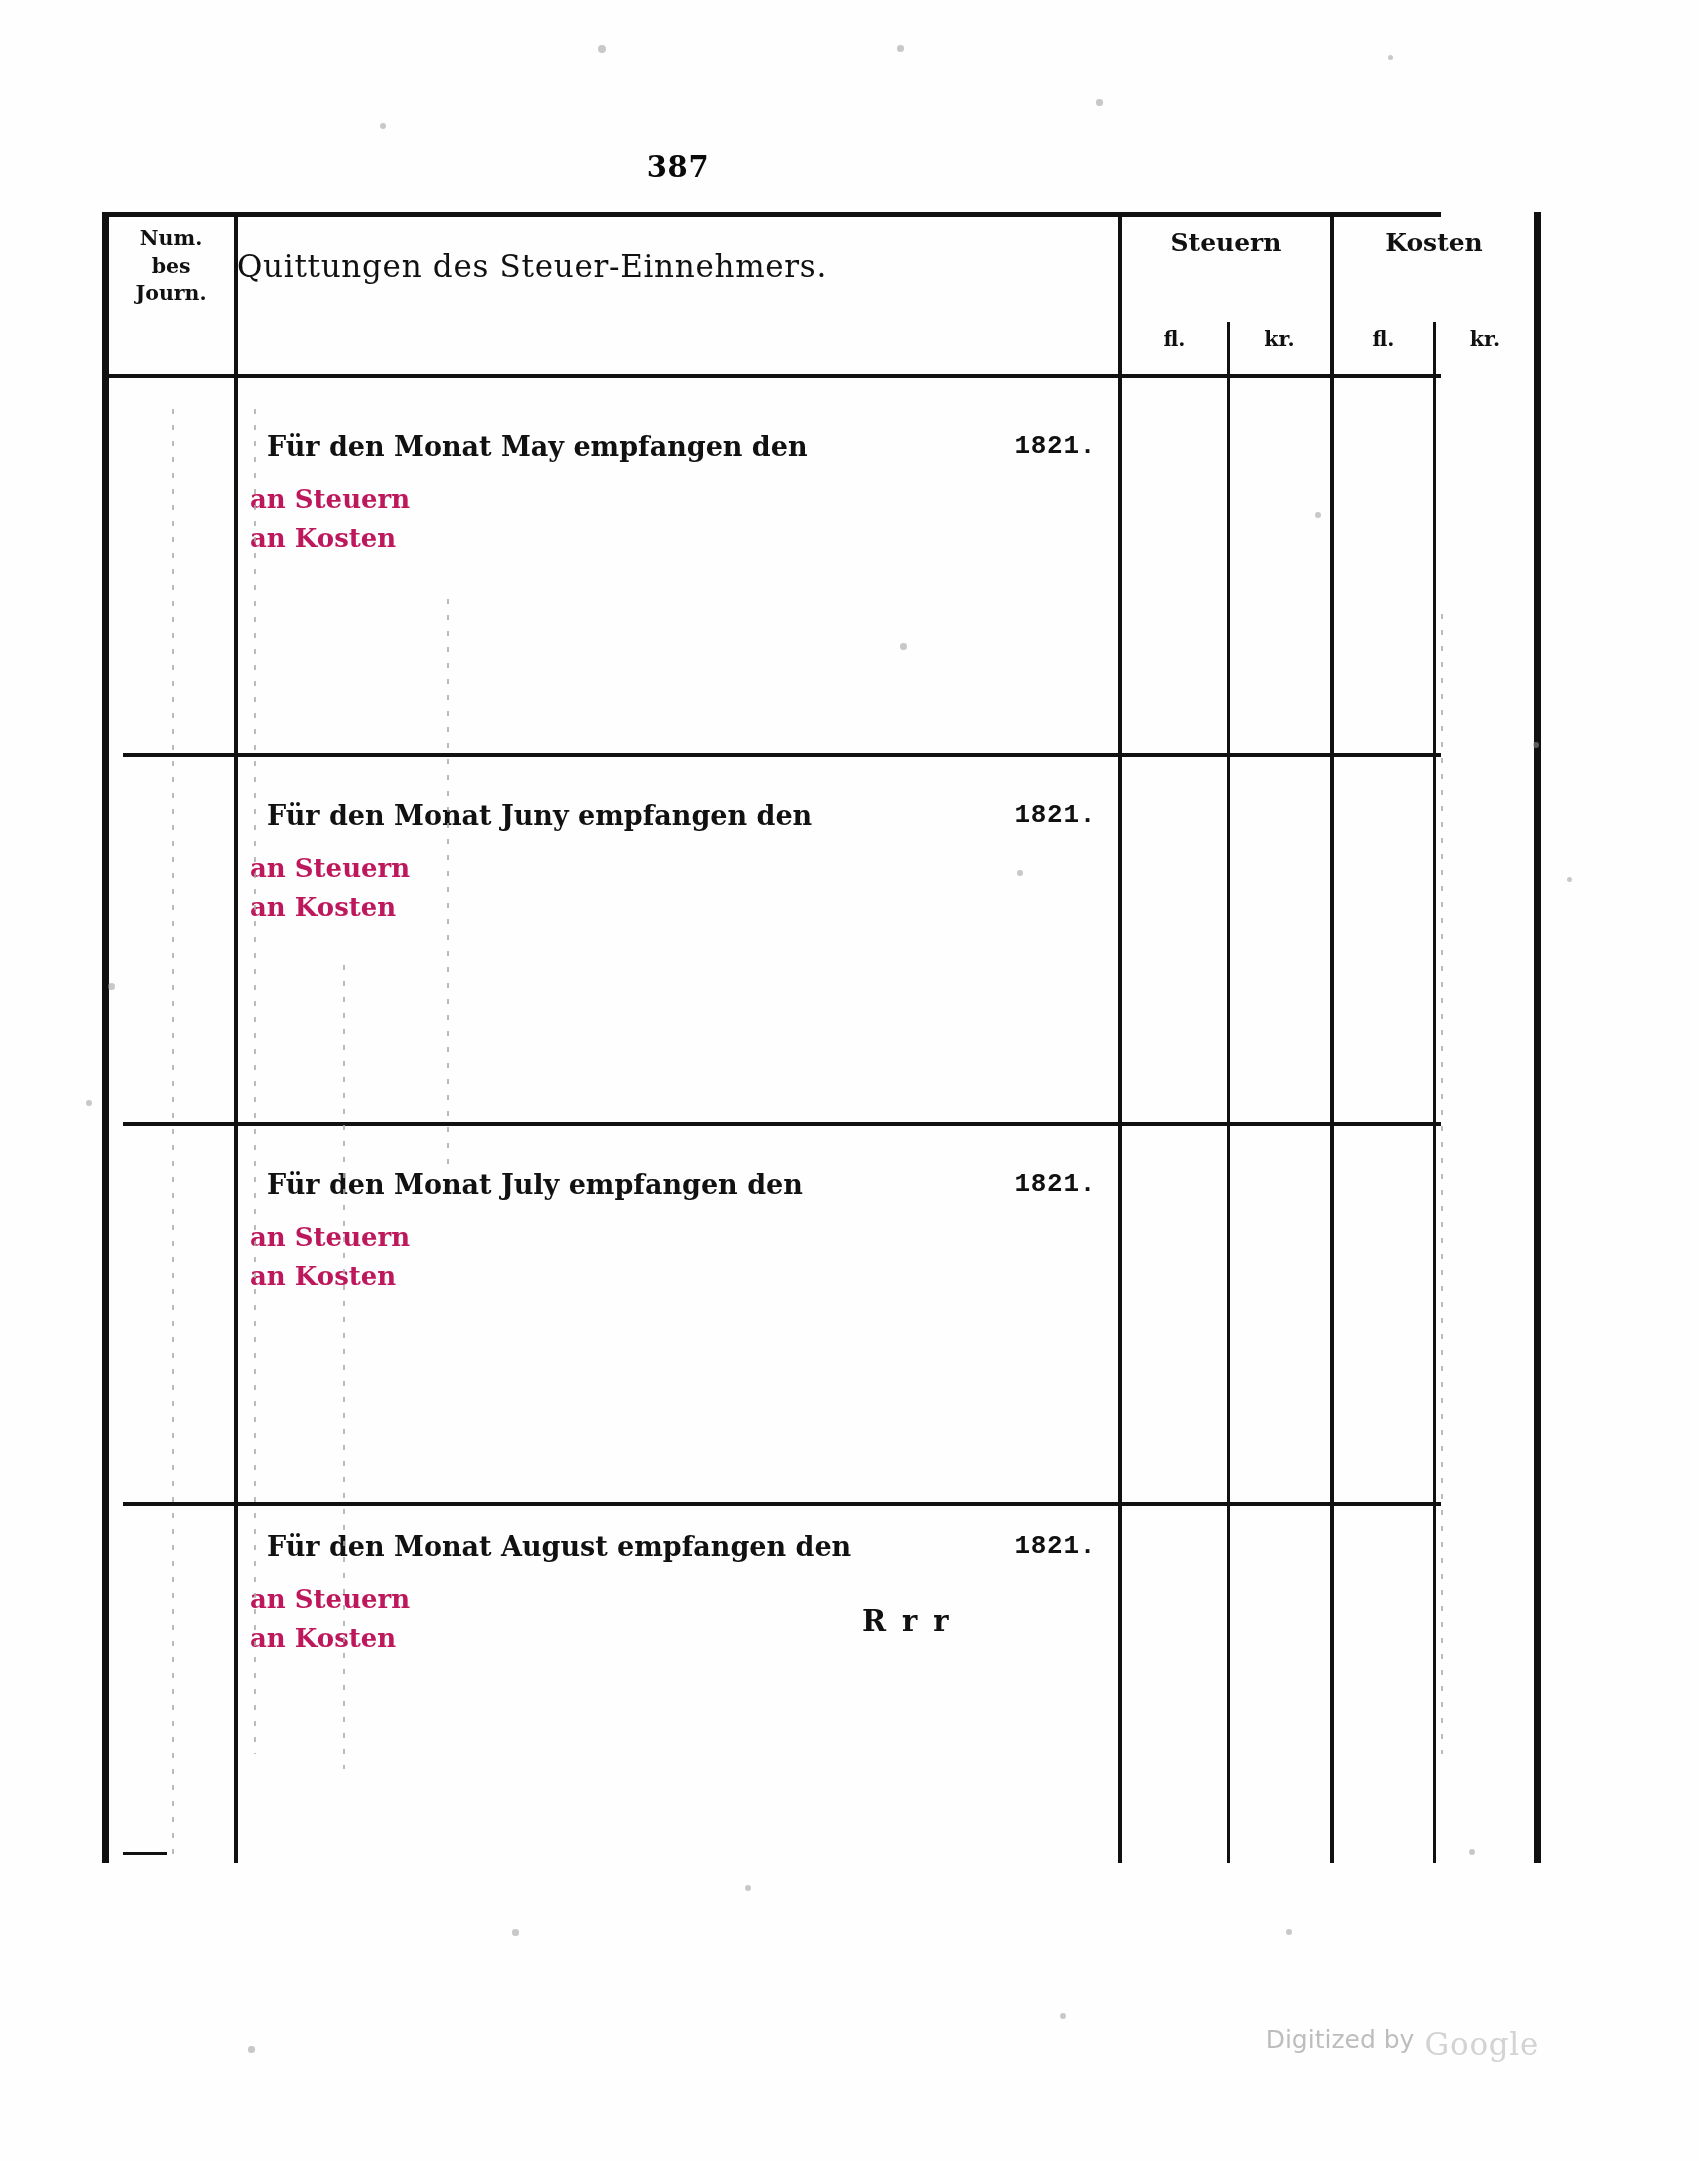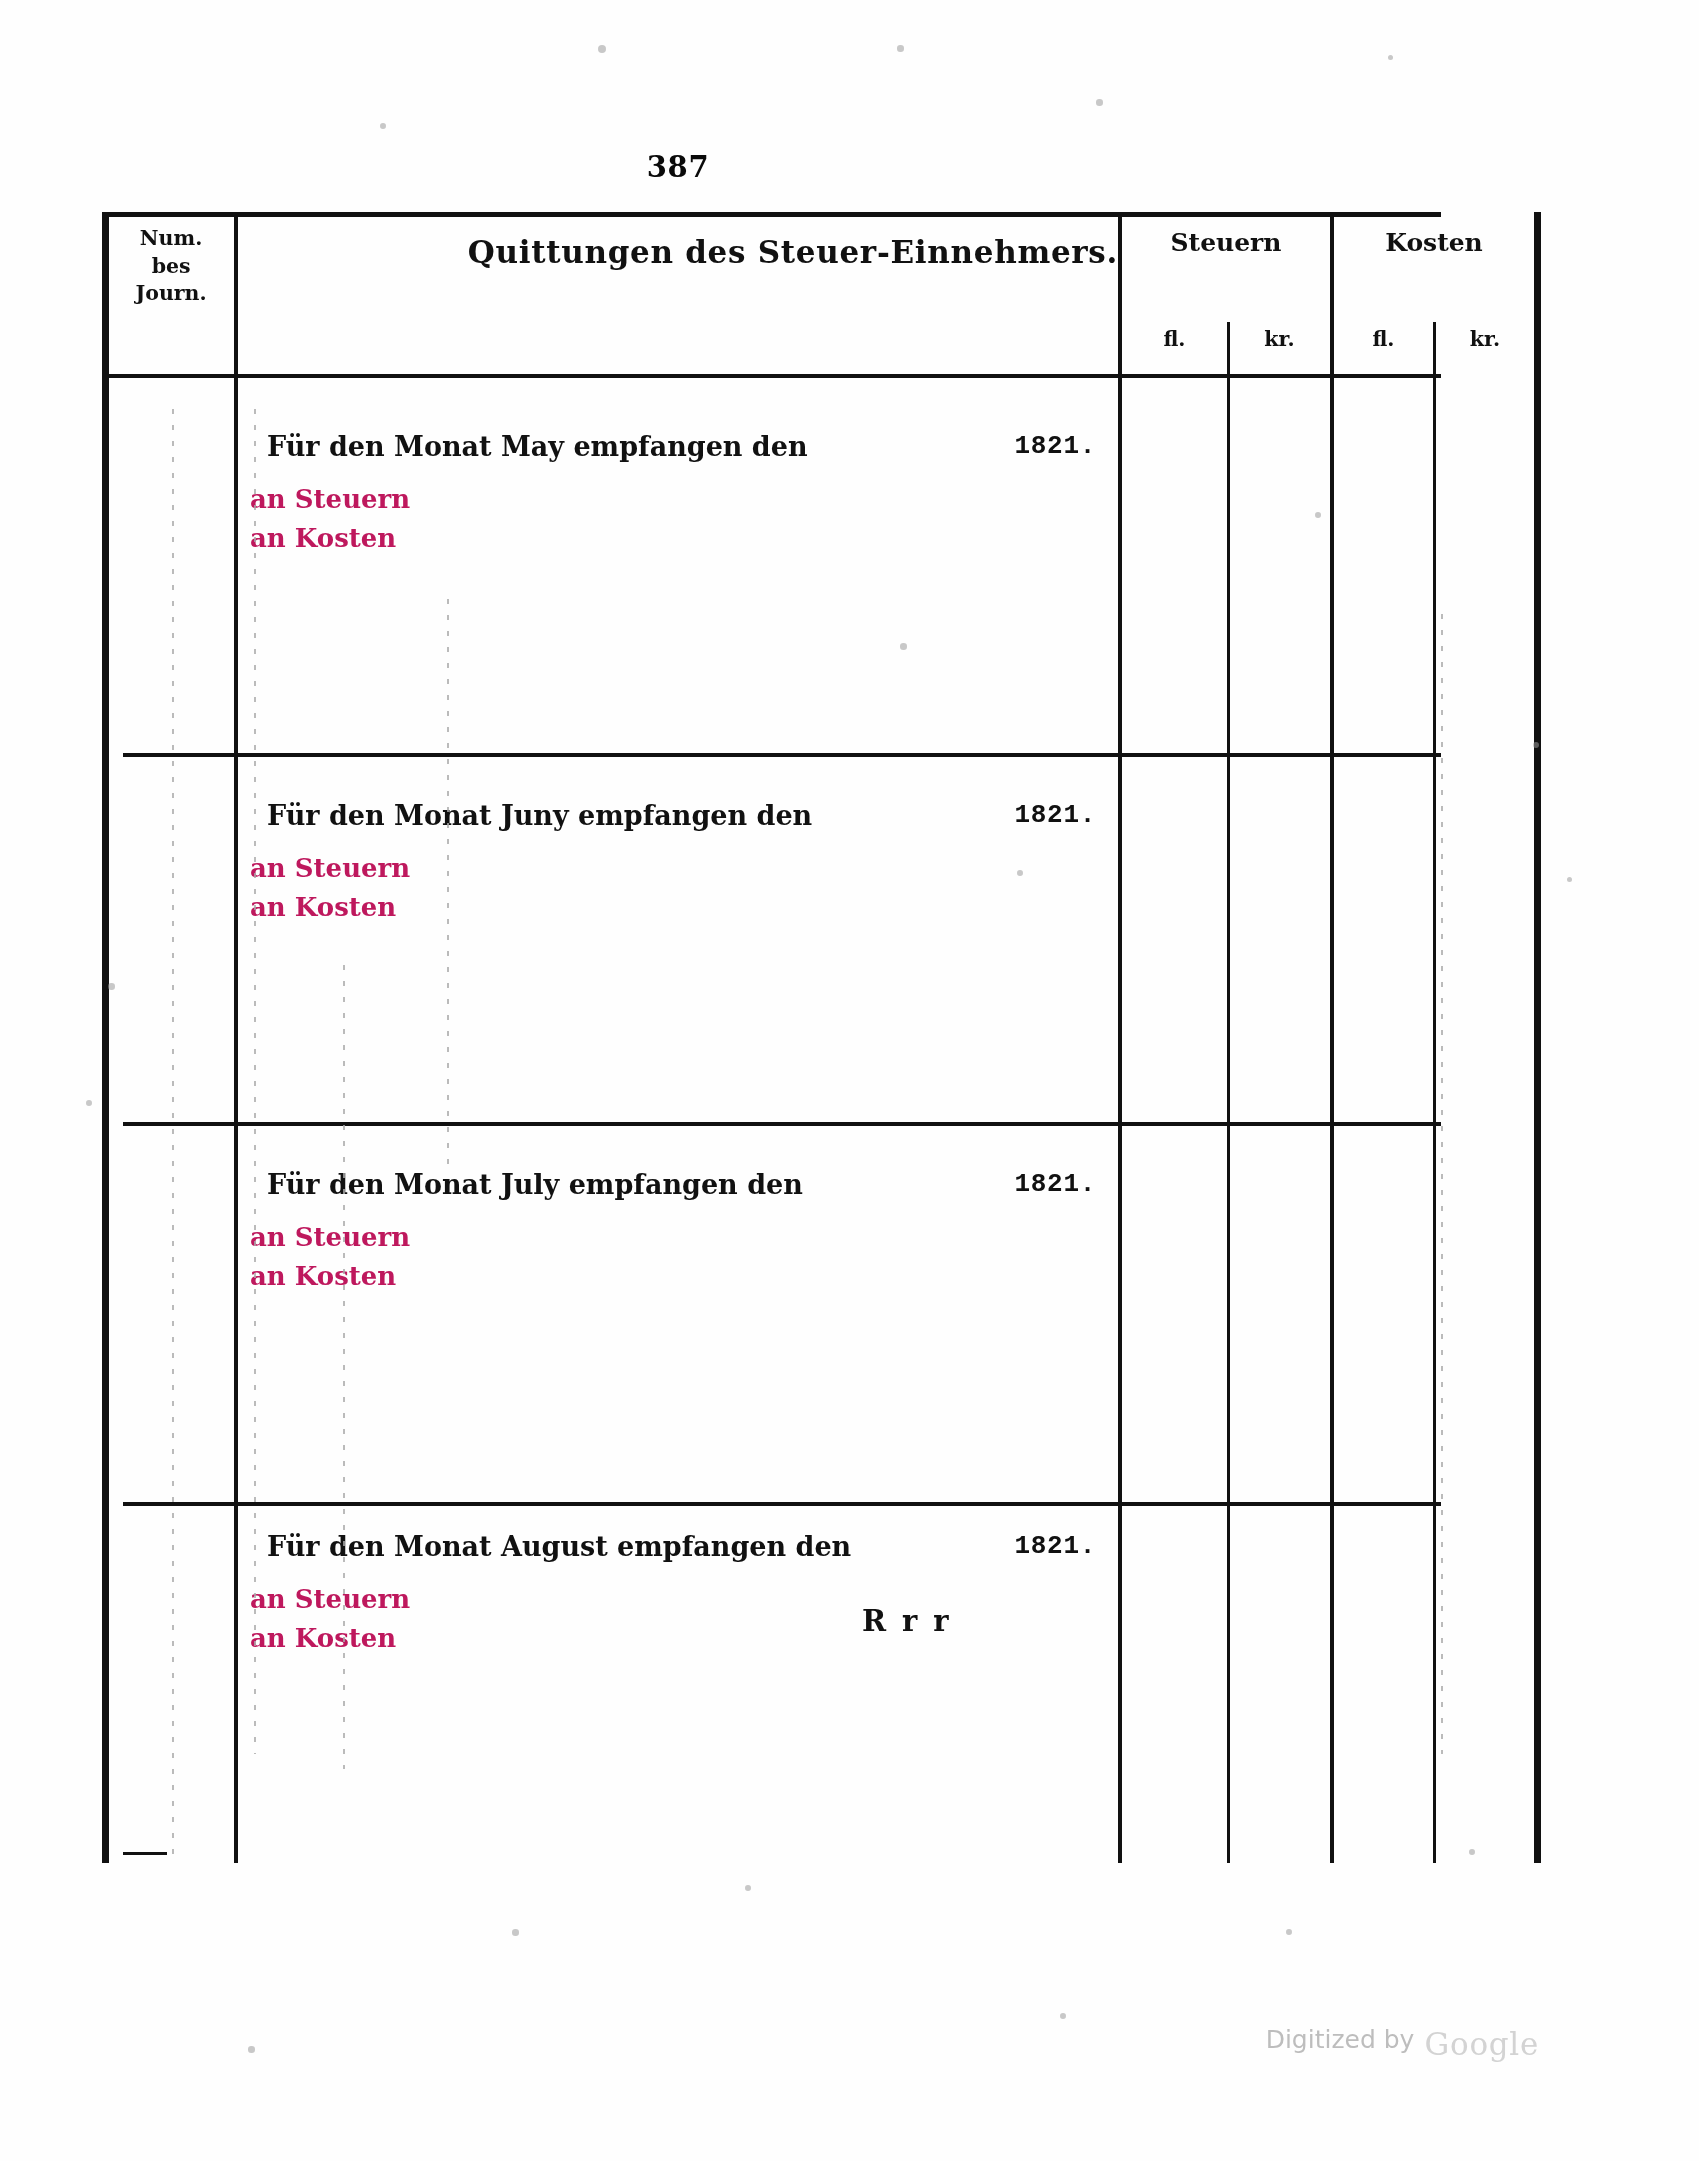--- a/index.html
+++ b/index.html
@@ -78,25 +78,25 @@
     text-align: center;
     font-family: "DejaVu Serif", serif;
     font-weight: bold;
     font-size: 20.5px;
     line-height: 1.35;
     color: #111;
   }
   .hdr-title {
     position: absolute;
     left: 135px;
-    top: 22px;
+    top: 36px;
     width: 881px;
-    text-align: right;
-    font-family: "DejaVu Serif", serif;
-    font-weight: bold;
+    text-align: left;
+    font-family: "DejaVu Serif", serif;
+    font-weight: normal;
     font-size: 31px;
     letter-spacing: 0.7px;
     color: #111;
   }
   .hdr-steuern,
   .hdr-kosten {
     position: absolute;
     top: 16px;
     text-align: center;
     font-family: "DejaVu Serif", serif;

